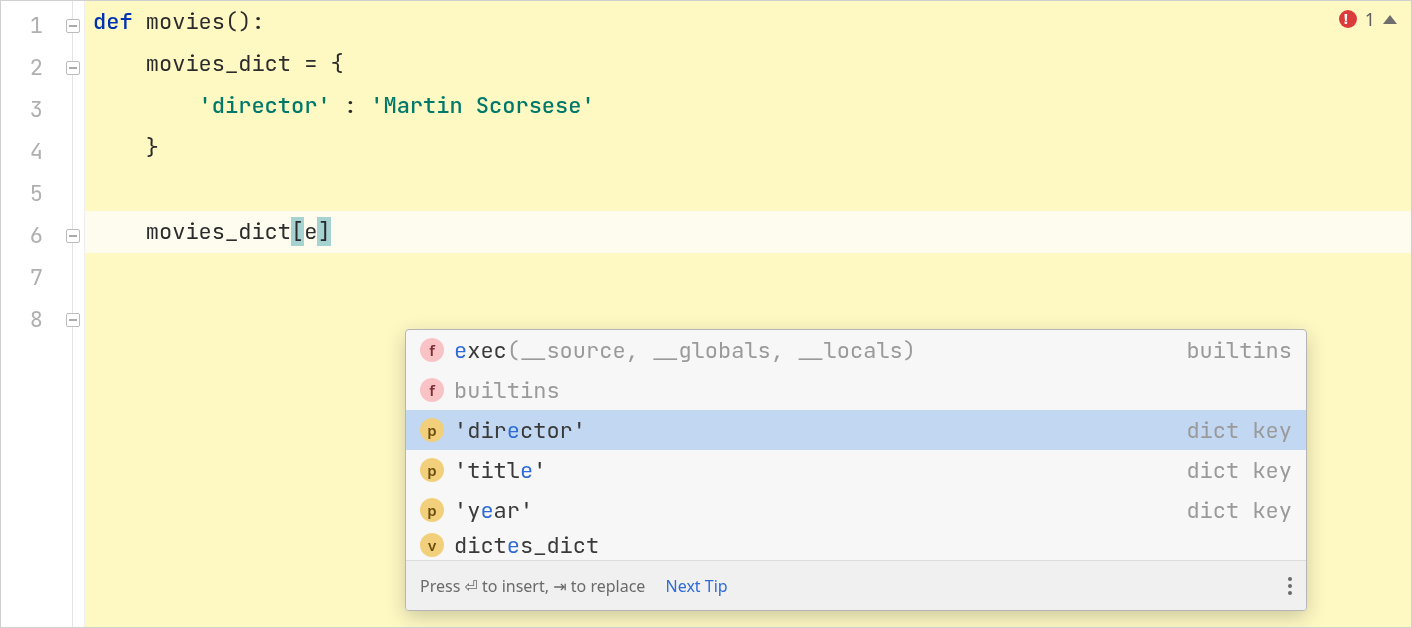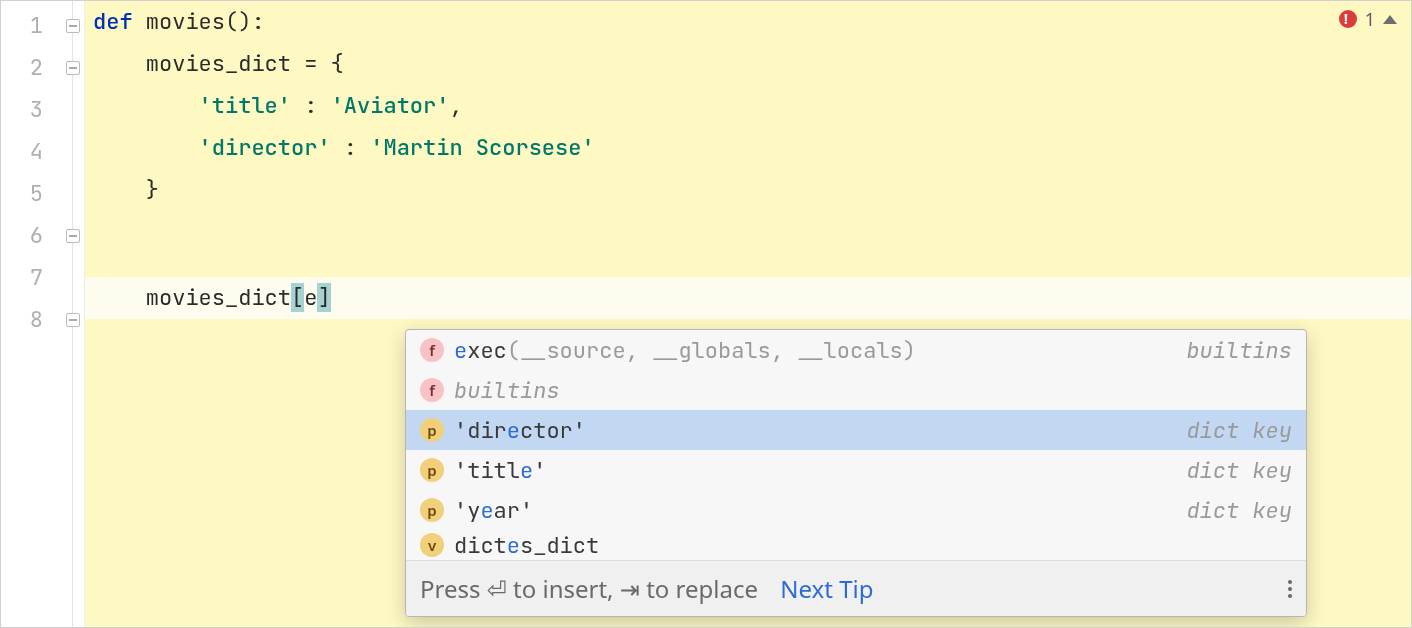--- a/index.html
+++ b/index.html
@@ -67,21 +67,20 @@
   }
   .code-line {
     height: 42px;
     line-height: 42px;
     padding-left: 8px;
     white-space: pre;
     color: #2b2b2b;
   }
   .line-current {
     background: #fdfcef;
-    margin-top: 24px;
   }
   .kw { color: #0033b3; font-weight: 500; }
   .fn { color: #2b2b2b; }
   .str { color: #00796b; font-weight: 500; }
   .id { color: #2b2b2b; }
   .punct { color: #2b2b2b; }
 
   .hl-bracket {
     background: #a6d2d2;
   }
@@ -165,32 +164,31 @@
     flex: 1;
     white-space: pre;
     color: #3a3a3a;
     font-family: 'JetBrains Mono', 'Fira Code', 'Consolas', monospace;
   }
   .popup-label .match { color: #2e6bd6; }
   .popup-label .args { color: #9a9a9a; text-align: center; }
   .popup-tail {
     color: #9a9a9a;
     font-family: 'JetBrains Mono', 'Fira Code', 'Consolas', monospace;
-    font-style: italic;
   }
   .popup-footer {
     display: flex;
     align-items: center;
     justify-content: space-between;
-    height: 56px;
+    height: 50px;
     padding: 0 14px;
     background: #f0f0f0;
     border-top: 1px solid #dcdcdc;
     font-family: system-ui, sans-serif;
-    font-size: 24px;
+    font-size: 16px;
     color: #6a6a6a;
   }
   .popup-footer .hint { }
   .popup-footer .link { color: #2e6bd6; margin-left: 16px; cursor: pointer; }
   .kebab {
     display: flex; flex-direction: column; gap: 3px;
     cursor: pointer;
   }
   .kebab span {
     width: 4px; height: 4px; background: #6a6a6a; border-radius: 50%;
@@ -226,21 +224,20 @@
       </div>
     <div class="row"></div>
     <div class="row">
         <div class="fmark"></div>
       </div>
   </div>
 
   <div class="code-area">
     <div class="code-line"><span class="kw">def</span> <span class="fn">movies</span><span class="punct">():</span></div>
     <div class="code-line">    <span class="id">movies_dict</span><span class="punct"> = {</span></div>
-    <div class="code-line">        <span class="str">'title'</span> <span class="punct">:</span> <span class="str">'Aviator'</span><span class="punct">,</span></div>
     <div class="code-line">        <span class="str">'director'</span> <span class="punct">:</span> <span class="str">'Martin Scorsese'</span></div>
     <div class="code-line">    <span class="punct">}</span></div>
     <div class="code-line"></div>
     <div class="code-line line-current">    <span class="id">movies_dict</span><span class="hl-bracket">[</span><span class="id">e</span><span class="hl-bracket err-underline">]</span></div>
 
     <div class="inspections">
       <span class="err-icon"></span>
       <span>1</span>
       <span class="chev-up"></span>
     </div>

